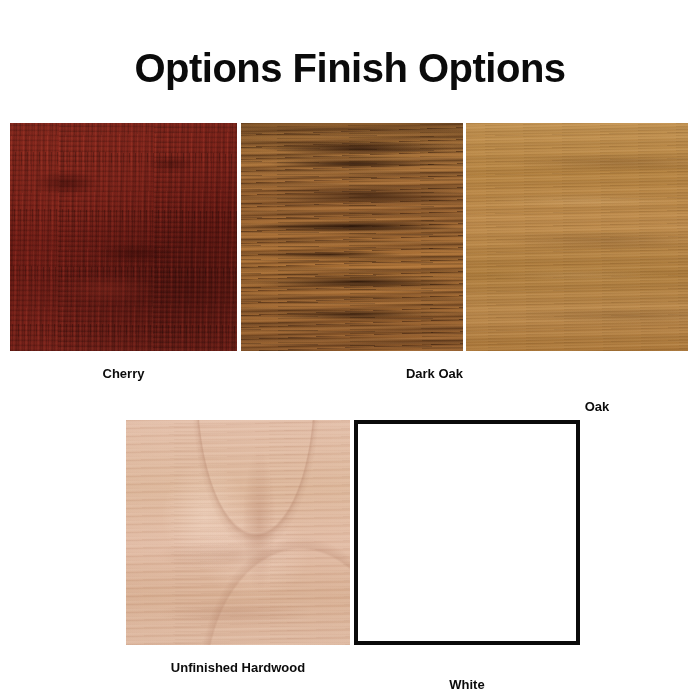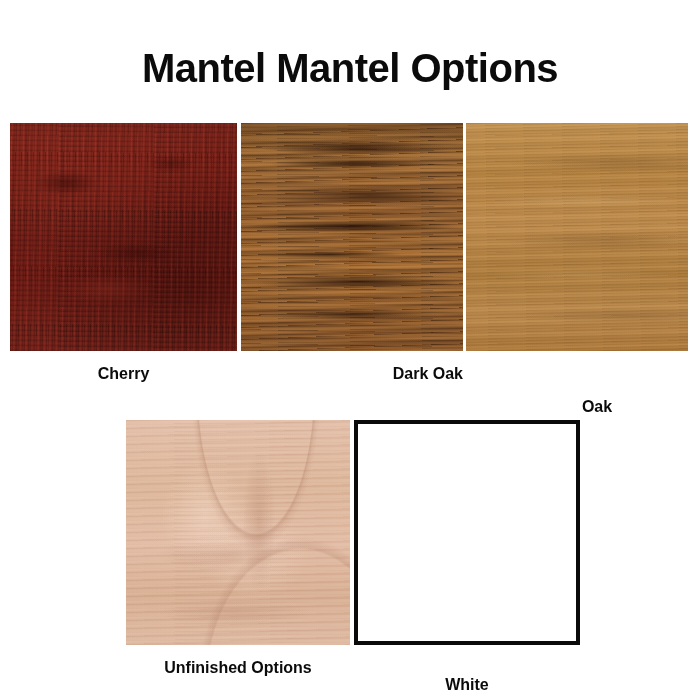--- a/index.html
+++ b/index.html
@@ -212,32 +212,32 @@
     border: 4px solid #0a0a0a;
     box-sizing: border-box;
   }
 
   
   .caption {
     position: absolute;
     text-align: center;
     font-family: "Liberation Sans", sans-serif;
     font-weight: bold;
-    font-size: 16px;
+    font-size: 13px;
     color: #0b0b0b;
     line-height: 24px;
     white-space: nowrap;
   }
 </style>
 </head>
 <body>
 
 <div id="board">
 
-  <div class="title">Mantel Mantel Options</div>
+  <div class="title">Options Finish Options</div>
 
   <div class="swatch sw-cherry" style="left:10px; top:123px; width:227px; height:228px;">
     <div class="grain g1"></div>
     <div class="grain g2"></div>
   </div>
   <div class="caption" style="left:10px; top:362px; width:227px;">Cherry</div>
 
   <div class="swatch sw-darkoak" style="left:241px; top:123px; width:222px; height:228px;">
     <div class="grain g1"></div>
     <div class="grain g2"></div>
@@ -249,18 +249,18 @@
     <div class="grain g1"></div>
     <div class="grain g2"></div>
   </div>
   <div class="caption" style="left:486px; top:362px; width:222px;margin-top:33px;">Oak</div>
 
   <div class="swatch sw-unfinished" style="left:126px; top:420px; width:224px; height:225px;">
     <div class="grain g1"></div>
     <div class="grain g2"></div>
     <div class="grain g3"></div>
   </div>
-  <div class="caption" style="left:120px; top:656px; width:236px;">Unfinished Options</div>
+  <div class="caption" style="left:120px; top:656px; width:236px;">Unfinished Hardwood</div>
 
   <div class="swatch sw-white" style="left:354px; top:420px; width:226px; height:225px;"></div>
   <div class="caption" style="left:354px; top:673px; width:226px;">White</div>
 
 </div>
 
 </body></html>

